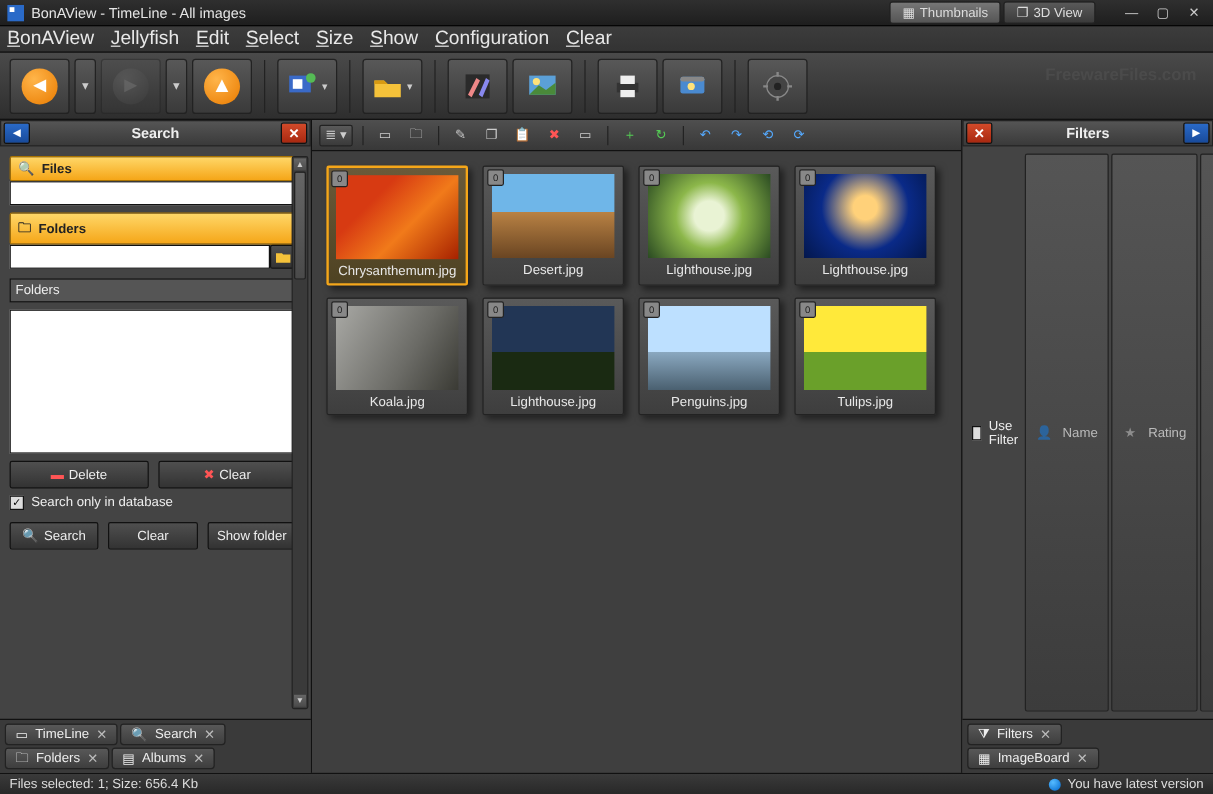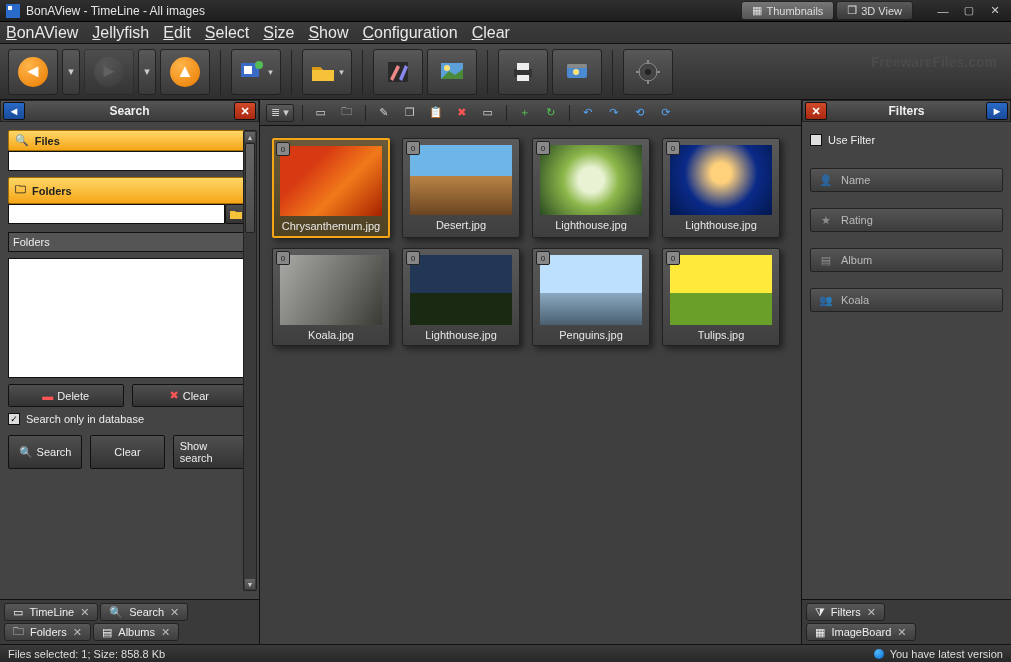--- a/index.html
+++ b/index.html
@@ -78,21 +78,21 @@
 
 .thumbs { flex:1; overflow:auto; padding:12px; }
 .grid { display:grid; grid-template-columns: repeat(4, 118px); gap:10px 12px; justify-content:start;}
 .thumb-card { background:linear-gradient(#5a5a5a,#3e3e3e); border:1px solid #222; border-radius:2px; padding:6px 6px 4px; box-shadow: 3px 3px 6px rgba(0,0,0,.5); display:flex; flex-direction:column; align-items:center; gap:4px;}
 .thumb-card.selected { border:2px solid #f5a618; background:linear-gradient(#6a5a3a,#4e4222);}
 .thumb-img { width:102px; height:70px; background:#222; position:relative;}
 .thumb-label { color:#e8e8e8; font-size:11px; max-width:102px; overflow:hidden; text-overflow:ellipsis; white-space:nowrap; text-align:left;}
 .badge-corner { position:absolute; top:-4px; left:-4px; width:14px; height:14px; background:#888; border:1px solid #222; border-radius:2px; display:flex;align-items:center;justify-content:center; font-size:8px; color:#222;}
 
 
-.filters-body { padding:6px 8px; display:flex; flex-direction:column; gap:16px; flex:1;}
+.filters-body { padding:6px 8px; display:flex; flex-direction:row; gap:2px; flex:1;}
 .filter-row { background:linear-gradient(#555,#3c3c3c); border:1px solid #222; border-radius:2px; padding:4px 8px; color:#bbb; display:flex;align-items:center; gap:8px; cursor:pointer; font-size:11px;}
 .filter-row .dim-icon { width:14px;height:14px; opacity:.6; }
 
 
 .statusbar { height:18px; background:linear-gradient(#3a3a3a,#282828); display:flex; align-items:center; padding:0 8px; color:#ddd; font-size:11px; border-top:1px solid #111;}
 .statusbar .spacer{flex:1;}
 .statusbar .dot{ width:10px;height:10px;border-radius:50%; background:radial-gradient(circle at 35% 30%, #5bf, #06c); margin-right:6px;}
 
 
 .ico{display:inline-flex;align-items:center;justify-content:center;}
@@ -270,21 +270,21 @@
       </div>
       <div class="btn-row" style="margin-top:10px">
         <div class="small-btn">
             <span>🔍</span>
             <span>Search</span>
           </div>
         <div class="small-btn">
             <span>Clear</span>
           </div>
         <div class="small-btn">
-            <span>Show search</span>
+            <span>Show folder</span>
           </div>
       </div>
 
       <div class="scrollbar-v">
         <div class="arr top">▲</div>
         <div class="thumb"></div>
         <div class="arr bot">▼</div>
       </div>
     </div>
     <div class="panel-tabs">
@@ -446,17 +446,17 @@
             <span>ImageBoard</span>
             <span class="x">✕</span>
           </div>
       </div>
     </div>
   </div>
 
 </div>
 
 <div class="statusbar">
-  <span>Files selected: 1; Size: 858.8 Kb</span>
+  <span>Files selected: 1; Size: 656.4 Kb</span>
   <span class="spacer"></span>
   <span class="dot"></span>
   <span>You have latest version</span>
 </div>
 
 </body></html>

